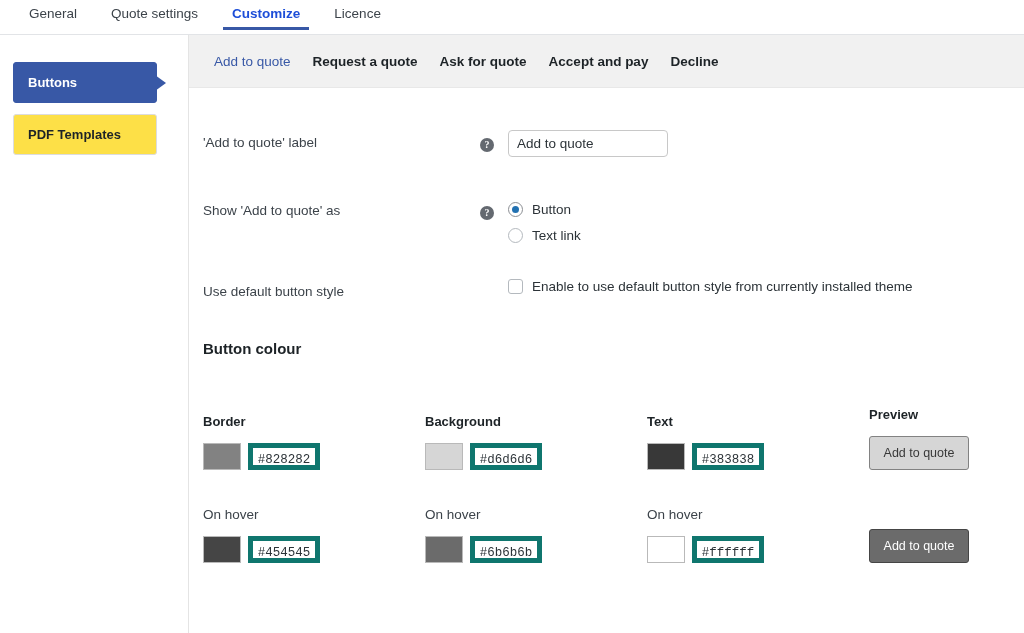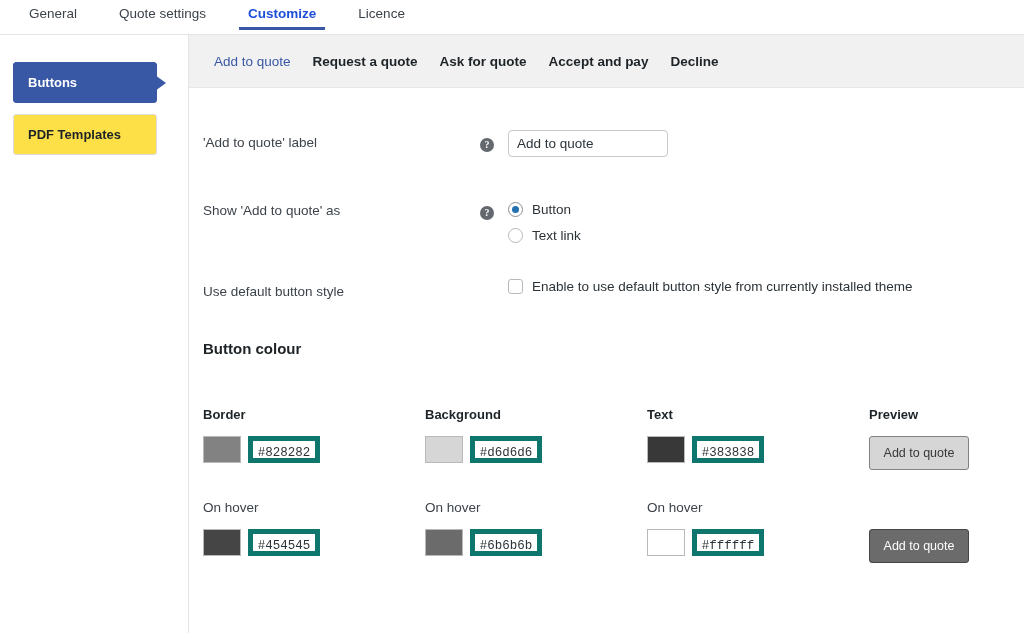--- a/index.html
+++ b/index.html
@@ -11,21 +11,21 @@
     -webkit-font-smoothing: antialiased;
   }
 
   
   .topnav {
     position: relative;
     height: 34px;
     display: flex;
     align-items: flex-start;
     padding-left: 14px;
-    gap: 12px;
+    gap: 4px;
   }
   .topnav-tab {
     position: relative;
     padding: 6px 15px 9px 15px;
     font-size: 13.5px;
     color: #3c434a;
     cursor: pointer;
     white-space: nowrap;
   }
   .topnav-tab.active {
@@ -215,21 +215,21 @@
 
   .section-title {
     font-size: 15px;
     font-weight: bold;
     color: #1d2327;
     margin: 0 0 0 0;
   }
 
   
   .colour-grid { margin-top: 0; }
-  .cgrid-row { display: flex; }
+  .cgrid-row { display: flex; align-items: flex-end; }
   .cgrid-col {
     width: 222px;
     flex: 0 0 222px;
   }
   .col-head {
     font-size: 13px;
     font-weight: bold;
     color: #1d2327;
     margin-bottom: 14px;
   }

